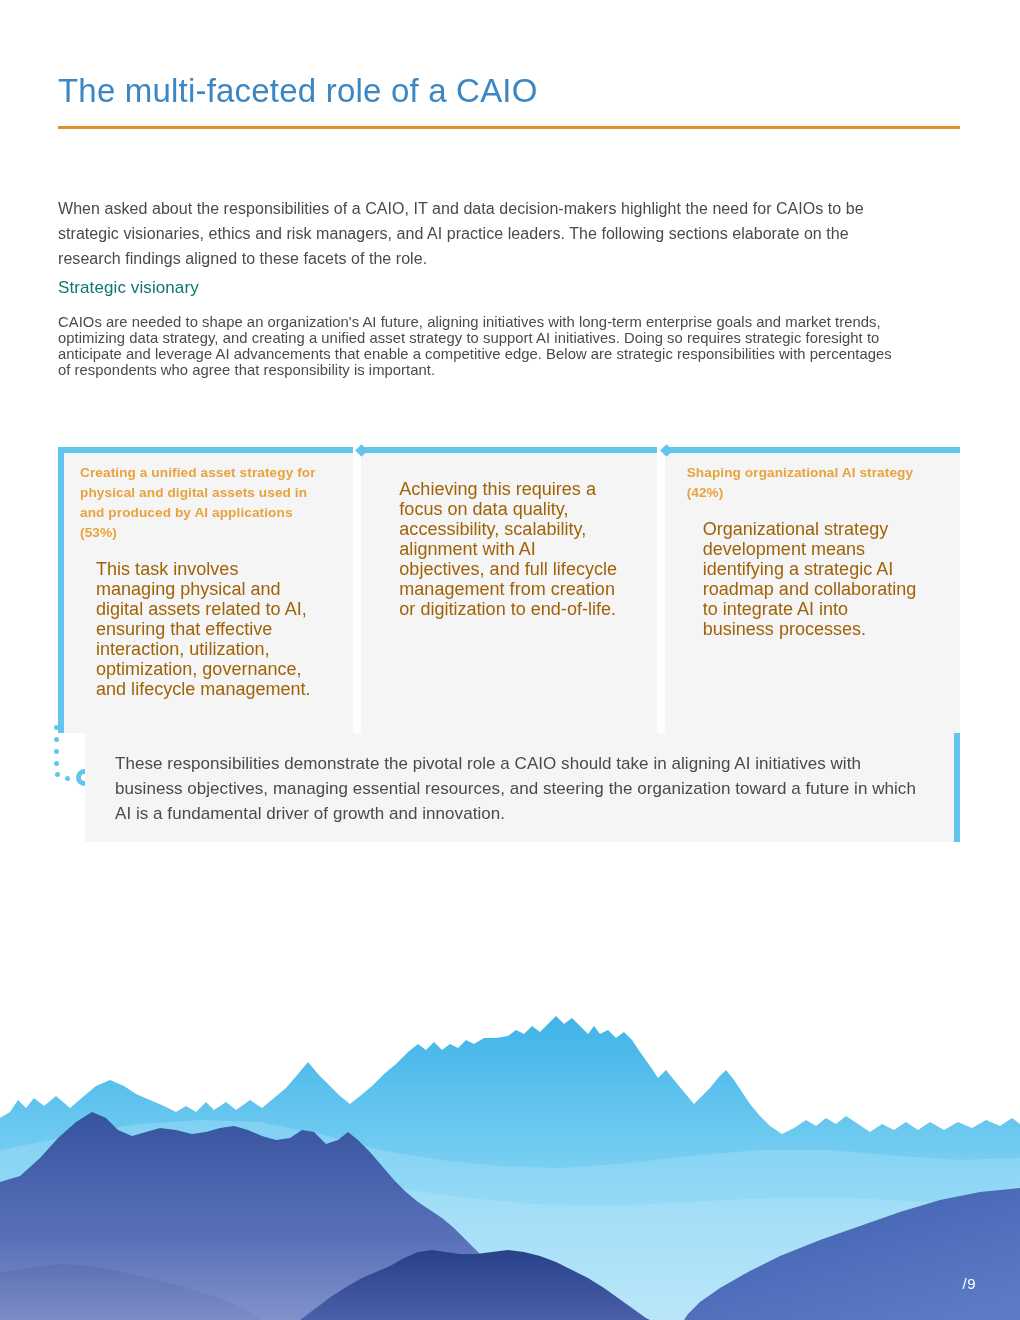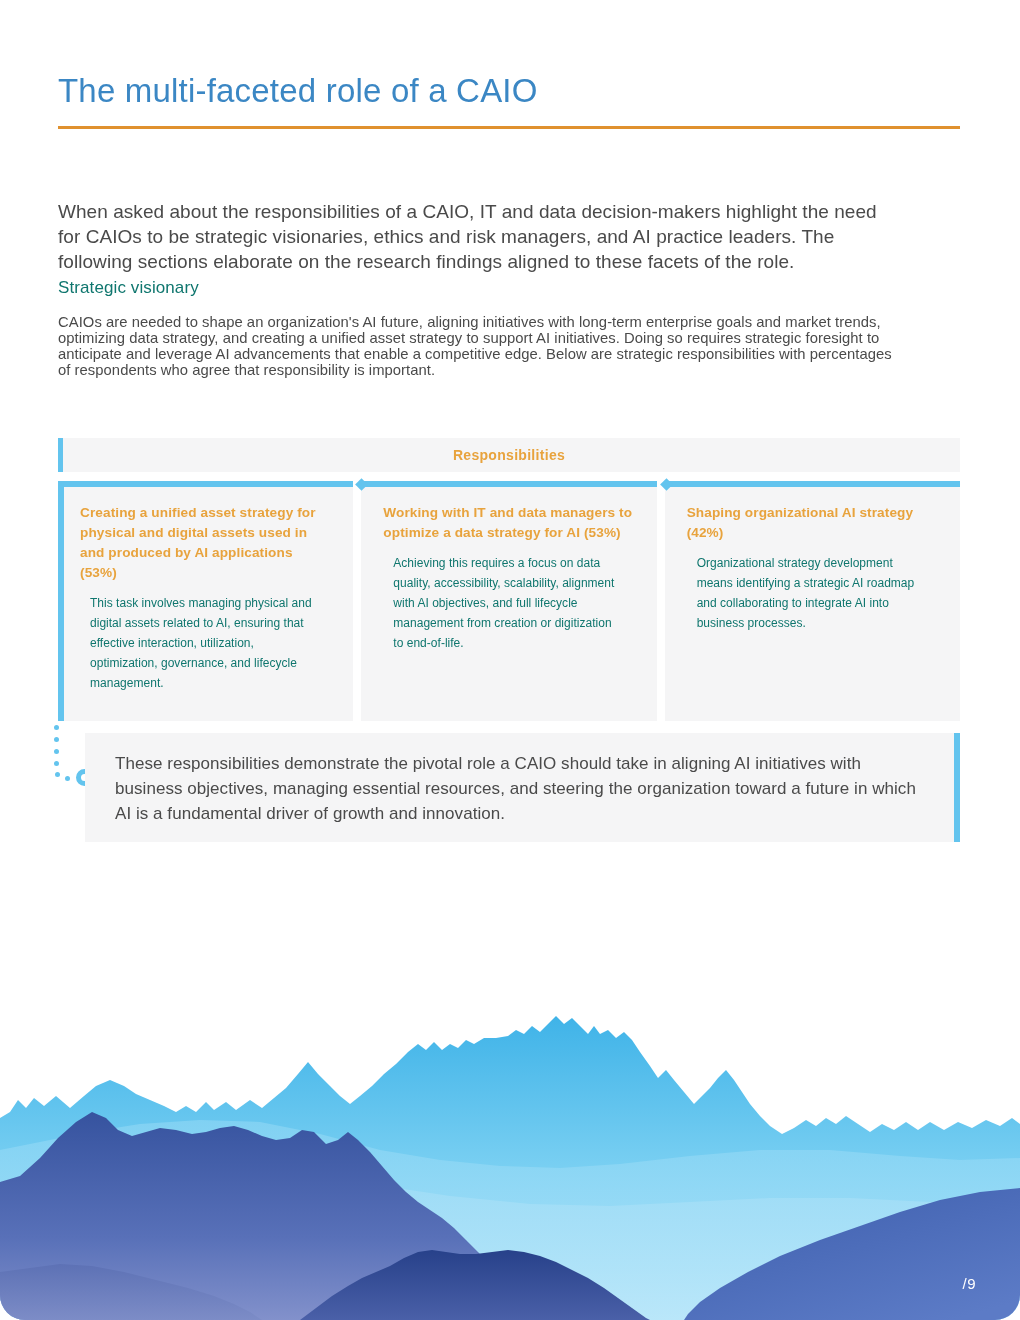--- a/index.html
+++ b/index.html
@@ -11,21 +11,20 @@
   body {
     font-family: "Liberation Sans", sans-serif;
     -webkit-font-smoothing: antialiased;
   }
   .page {
     position: relative;
     width: 1020px;
     height: 1320px;
     overflow: hidden;
     background: #ffffff;
-    border-radius: 25px;
   }
 
   
   .title {
     position: absolute;
     left: 58px;
     top: 50px;
     font-size: 33px;
     font-weight: 400;
     letter-spacing: 0.2px;
@@ -40,21 +39,21 @@
     height: 3px;
     background: #E0912F;
   }
 
   
   .intro {
     position: absolute;
     left: 58px;
     top: 180px;
     width: 842px;
-    font-size: 19px;
+    font-size: 16px;
     line-height: 25px;
     color: #4A4A4A;
     letter-spacing: 0.05px;
   }
 
   
   .section-heading {
     position: absolute;
     left: 58px;
     top: 264px;
@@ -109,21 +108,21 @@
   .cards {
     position: relative;
     margin-top: 9px;
     display: flex;
     gap: 8px;
   }
   .card {
     position: relative;
     flex: 1 1 0;
     background: #F5F5F6;
-    padding: 22px 22px 18px 22px;
+    padding: 16px 22px 18px 22px;
     min-height: 196px;
     box-sizing: border-box;
   }
   .card-top-accent {
     position: absolute;
     left: 0;
     top: 0;
     right: 0;
     height: 6px;
     background: #63C4EE;
@@ -138,24 +137,24 @@
   }
   .card-title {
     font-size: 13.6px;
     font-weight: bold;
     line-height: 20px;
     color: #E8A33D;
     margin: 0 0 9px 0;
     letter-spacing: 0.1px;
   }
   .card-body {
-    font-size: 12px;
+    font-size: 18px;
     line-height: 20px;
-    color: #0f766e;
-    margin: 10px;
+    color: #a16207;
+    margin: 16px;
     letter-spacing: 0.02px;
   }
   
   .card-sep {
     position: absolute;
     top: -1px;
     width: 9px;
     height: 9px;
     background: #63C4EE;
     transform: rotate(45deg);
@@ -239,37 +238,32 @@
   <h1 class="title">The multi-faceted role of a CAIO</h1>
   <div class="title-rule"></div>
 
   <p class="intro">When asked about the responsibilities of a CAIO, IT and data decision-makers highlight the need for CAIOs to be strategic visionaries, ethics and risk managers, and AI practice leaders. The following sections elaborate on the research findings aligned to these facets of the role.</p>
 
   <h2 class="section-heading">Strategic visionary</h2>
   <p class="section-body">CAIOs are needed to shape an organization's AI future, aligning initiatives with long-term enterprise goals and market trends, optimizing data strategy, and creating a unified asset strategy to support AI initiatives. Doing so requires strategic foresight to anticipate and leverage AI advancements that enable a competitive edge. Below are strategic responsibilities with percentages of respondents who agree that responsibility is important.</p>
 
   <div class="resp-block">
 
-    <div class="resp-header">
-      <span class="resp-header-accent"></span>
-      <span class="resp-header-title">Responsibilities</span>
-    </div>
 
     <div class="cards">
 
       <div class="card">
         <span class="card-top-accent"></span>
         <span class="card-left-accent"></span>
         <p class="card-title">Creating a unified asset strategy for physical and digital assets used in and produced by AI applications (53%)</p>
         <p class="card-body">This task involves managing physical and digital assets related to AI, ensuring that effective interaction, utilization, optimization, governance, and lifecycle management.</p>
       </div>
 
       <div class="card">
         <span class="card-top-accent"></span>
-        <p class="card-title">Working with IT and data managers to optimize a data strategy for AI (53%)</p>
         <p class="card-body">Achieving this requires a focus on data quality, accessibility, scalability, alignment with AI objectives, and full lifecycle management from creation or digitization to end-of-life.</p>
       </div>
 
       <div class="card">
         <span class="card-top-accent"></span>
         <p class="card-title">Shaping organizational AI strategy (42%)</p>
         <p class="card-body">Organizational strategy development means identifying a strategic AI roadmap and collaborating to integrate AI into business processes.</p>
       </div>
 
       <span class="card-sep" style="left:299px;"></span>

